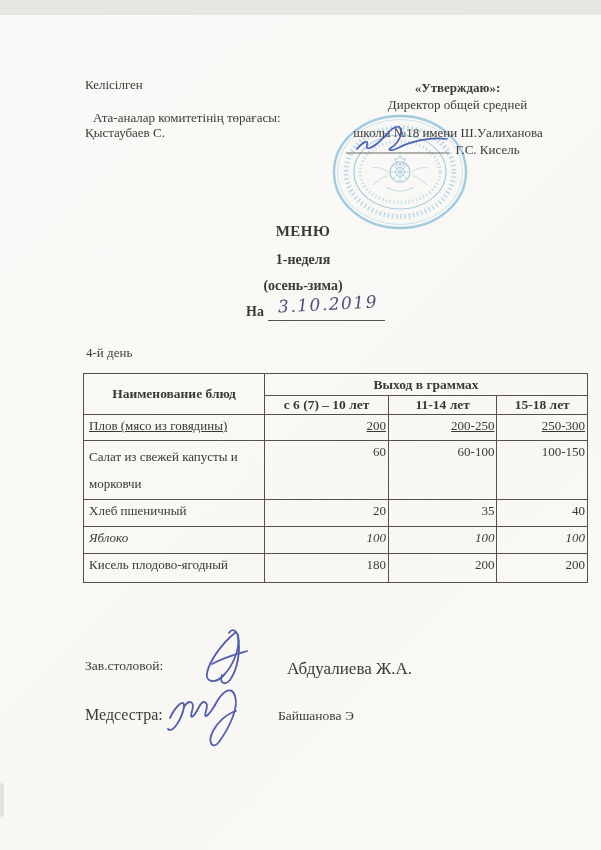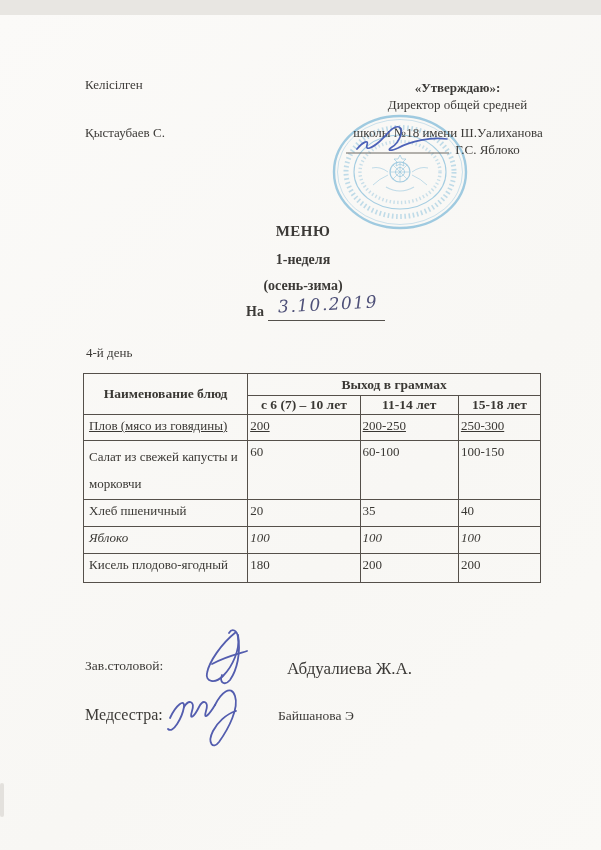--- a/index.html
+++ b/index.html
@@ -42,34 +42,34 @@
     font-size: 17px; font-style: italic; letter-spacing: 1.5px;
     color: #4e5078; transform: rotate(-3deg); text-align: center;
     font-family: "DejaVu Serif", serif;
   }
 
   .day-label { left: 86px; top: 330px; }
 
   
   .menu-table {
     position: absolute; left: 83px; top: 358px;
-    width: 458px; border-collapse: collapse;
+    width: 505px; border-collapse: collapse;
     font-size: 13px; color: #3a3834;
     table-layout: fixed;
   }
   .menu-table th, .menu-table td { border: 1px solid #55504a; }
   .menu-table th { font-weight: bold; text-align: center; padding: 1px 2px; }
   .menu-table .col-dish { width: 162px; }
   .menu-table .col-a { width: 111px; }
   .menu-table .col-b { width: 97px; }
   .menu-table .col-c { width: 81px; }
   .row-h1 th { height: 19px; font-size: 13.5px; }
   .row-h2 th { height: 15px; font-size: 13.5px; font-family: Liberation Serif, serif; }
   .menu-table td { vertical-align: top; padding: 3px 4px 2px 5px; }
-  .menu-table td.val { text-align: left; padding: 3px 2px 2px 2px; }
+  .menu-table td.val { text-align: right; padding: 3px 2px 2px 2px; }
   .r1 td { height: 20px; text-decoration: underline; }
   .r2 td { height: 50px; }
   .r2 td.dish { line-height: 2.05; }
   .r3 td { height: 21px; }
   .r4 td { height: 21px; font-style: italic; }
   .r5 td { height: 23px; }
 
   
   .cook-label { left: 85px; top: 643px; font-size: 13.5px; }
   .cook-name  { left: 287px; top: 643px; font-size: 17px; }
@@ -78,26 +78,27 @@
 
   .edge-smudge { left: 0; top: 768px; width: 4px; height: 34px;
     background: #c9c6c0; opacity: 0.45; border-radius: 2px; }
 </style>
 </head>
 <body>
 
 <div class="page">
 
   <div class="abs txt tl-line1">Келісілген</div>
+  <div class="abs txt tl-line2">Ата-аналар комитетінің төрағасы:</div>
   <div class="abs txt tl-line3">Қыстаубаев С.</div>
 
   <div class="abs txt center tr-line1">Директор общей средней</div>
   <div class="abs txt bold center tr-approve">«Утверждаю»:</div>
   <div class="abs txt center tr-line2">школы №18 имени Ш.Уалиханова</div>
-  <div class="abs txt center tr-line3">Г.С. Яблоко</div>
+  <div class="abs txt center tr-line3">Г.С. Кисель</div>
 
   <svg class="abs stamp" width="145" height="125" viewBox="0 0 145 125">
     <g fill="none" stroke="#8fc2dc">
       <ellipse cx="72" cy="61" rx="66" ry="56" stroke-width="2.4" opacity="0.85"></ellipse>
       <ellipse cx="72" cy="61" rx="62.5" ry="52.5" stroke-width="0.8" opacity="0.55"></ellipse>
       <ellipse cx="72" cy="61" rx="46" ry="37" stroke-width="1.1" opacity="0.8"></ellipse>
 
       <ellipse cx="72" cy="61" rx="54" ry="44.5" stroke-width="5" stroke-dasharray="1.6 2.6" opacity="0.55"></ellipse>
       <ellipse cx="72" cy="61" rx="40" ry="30.5" stroke-width="3.4" stroke-dasharray="1.4 2.4" opacity="0.45"></ellipse>
 

